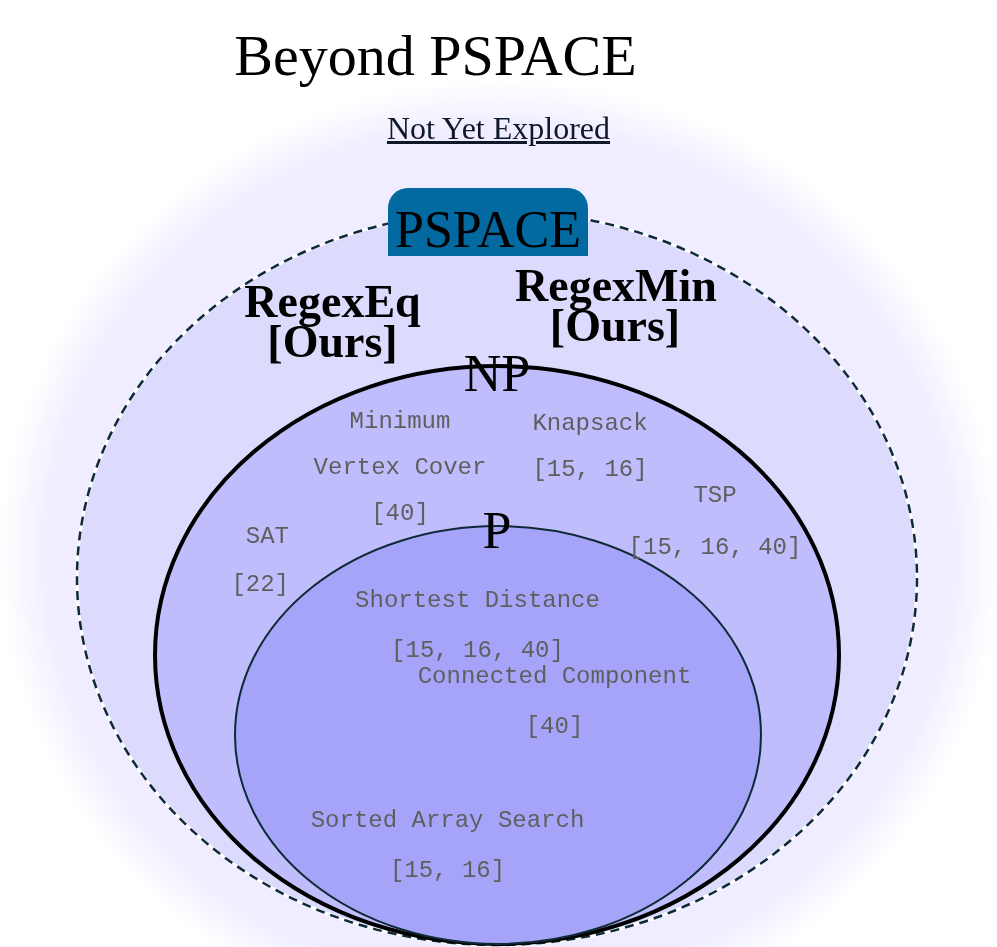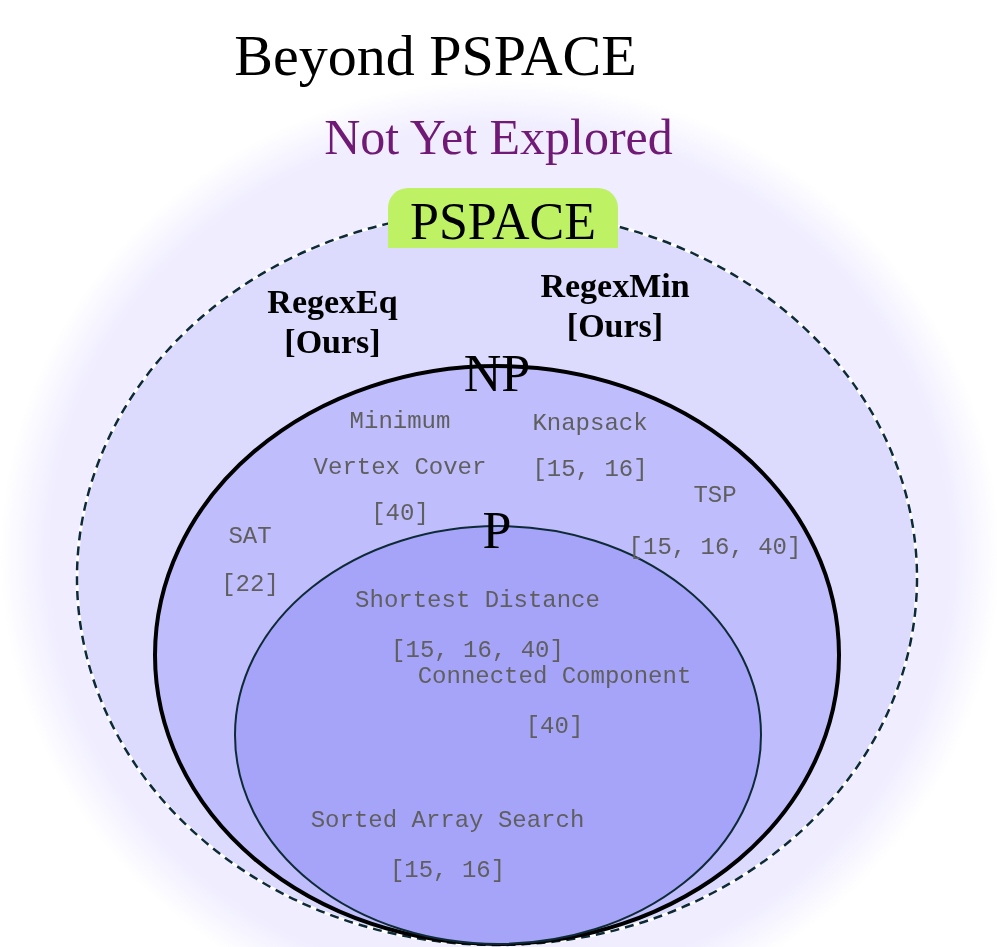--- a/index.html
+++ b/index.html
@@ -1,22 +1,22 @@
 <!DOCTYPE html>
 <html><head>
 <meta charset="utf-8">
 <style>
   html, body { margin:0; padding:0; background:#ffffff; }
   #stage { position:relative; width:997px; height:947px; overflow:hidden; background:#ffffff; }
   svg { position:absolute; left:0; top:0; }
   .lbl { position:absolute; font-family:"Liberation Serif","DejaVu Serif",serif; text-align:center; white-space:nowrap; line-height:1; }
   .title { color:#000; font-size:58px; }
-  .sub { color:#701a75; font-size:50px; }
+  .sub { color:#0f172a; font-size:32px;text-decoration:underline; }
   .class { color:#000; font-size:52px; background:transparent; }
-  .ours { color:#000; font-size:34px; font-weight:bold; line-height:40px; }
+  .ours { color:#000; font-size:46px; font-weight:bold; line-height:40px; }
   .prob { color:#5f5f5f; font-size:24px; line-height:44px;font-family:Liberation Mono, monospace; }
 </style>
 </head>
 <body>
 
 <div id="stage">
   <svg width="997" height="947" viewBox="0 0 997 947">
     <defs>
       <radialGradient id="glow" cx="500" cy="555" r="500" gradientUnits="userSpaceOnUse" gradientTransform="translate(500 555) scale(1 0.95) translate(-500 -555)">
         <stop offset="0" stop-color="#efedff"></stop>
@@ -30,21 +30,21 @@
     <ellipse cx="497" cy="578" rx="420" ry="367" fill="none" stroke="#0e2a36" stroke-width="2.5" stroke-dasharray="9 6"></ellipse>
 
     <ellipse cx="497" cy="655" rx="342" ry="289" fill="#bfbdfc" stroke="#000000" stroke-width="4"></ellipse>
 
     <ellipse cx="498" cy="735" rx="263" ry="209" fill="#a6a4f8" stroke="#0e2a36" stroke-width="2"></ellipse>
   </svg>
 
   <div class="lbl title" style="left:0; width:871px; top:27px;">Beyond PSPACE</div>
   <div class="lbl sub" style="left:0; width:997px; top:112px;">Not Yet Explored</div>
 
-  <div class="lbl class" style="left:388px; width:230px; top:188px; background:#bef264; border-radius:20px 20px 0 0; padding-top:8px;">PSPACE</div>
+  <div class="lbl class" style="left:388px; width:200px; top:188px; background:#0369a1; border-radius:20px 20px 0 0; padding-top:16px;">PSPACE</div>
   <div class="lbl class" style="left:455px; width:84px; top:348px; background:transparent;">NP</div>
   <div class="lbl class" style="left:472px; width:50px; top:505px;">P</div>
 
   <div class="lbl ours" style="left:240px; width:185px; top:282px;">
     <div>RegexEq</div>
     <div>[Ours]</div>
   </div>
   <div class="lbl ours" style="left:515px; width:200px; top:266px;">
     <div>RegexMin</div>
     <div>[Ours]</div>
@@ -56,21 +56,21 @@
     <div>[40]</div>
   </div>
   <div class="lbl prob" style="left:505px; width:170px; top:401px; line-height:46px;">
     <div>Knapsack</div>
     <div>[15, 16]</div>
   </div>
   <div class="lbl prob" style="left:615px; width:200px; top:470px; line-height:52px;">
     <div>TSP</div>
     <div>[15, 16, 40]</div>
   </div>
-  <div class="lbl prob" style="left:205px; width:90px; top:513px; line-height:48px;">
+  <div class="lbl prob" style="left:199px; width:90px; top:513px; line-height:48px;text-align:right;">
     <div>SAT</div>
     <div>[22]</div>
   </div>
 
   <div class="lbl prob" style="left:320px; width:315px; top:576px; line-height:50px;">
     <div>Shortest Distance</div>
     <div>[15, 16, 40]</div>
   </div>
   <div class="lbl prob" style="left:362px; width:385px; top:652px; line-height:50px;">
     <div>Connected Component</div>

